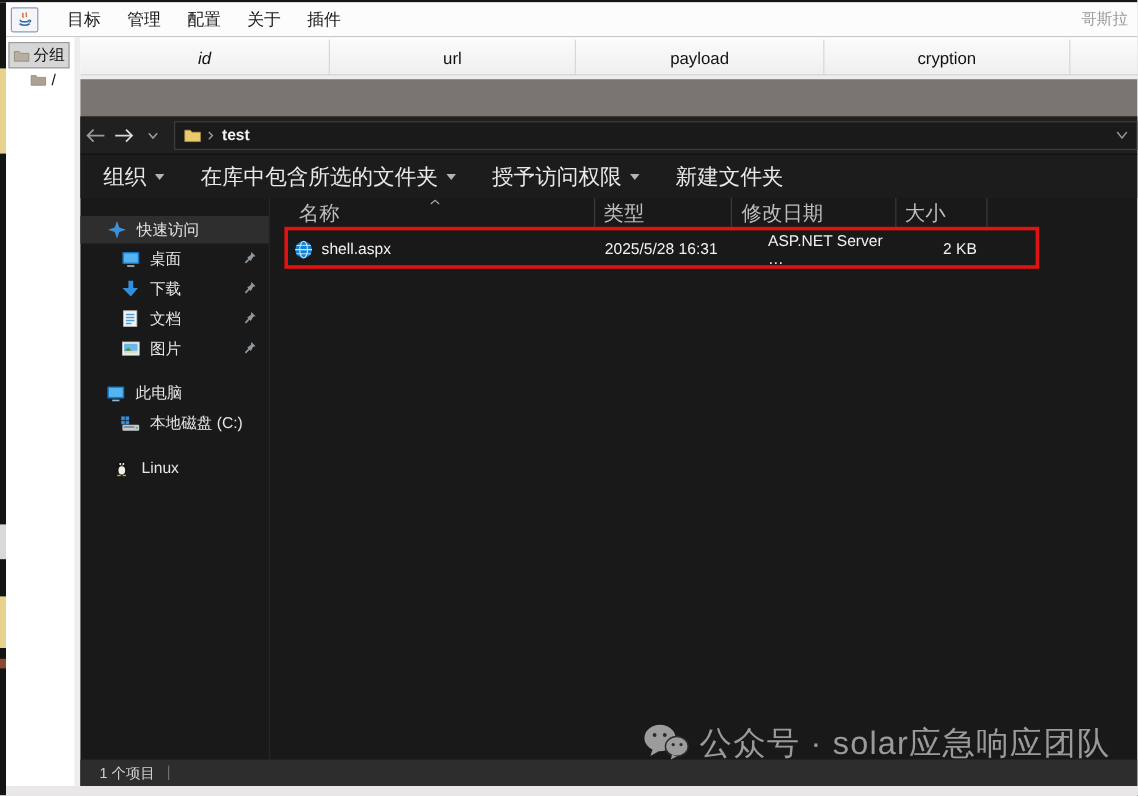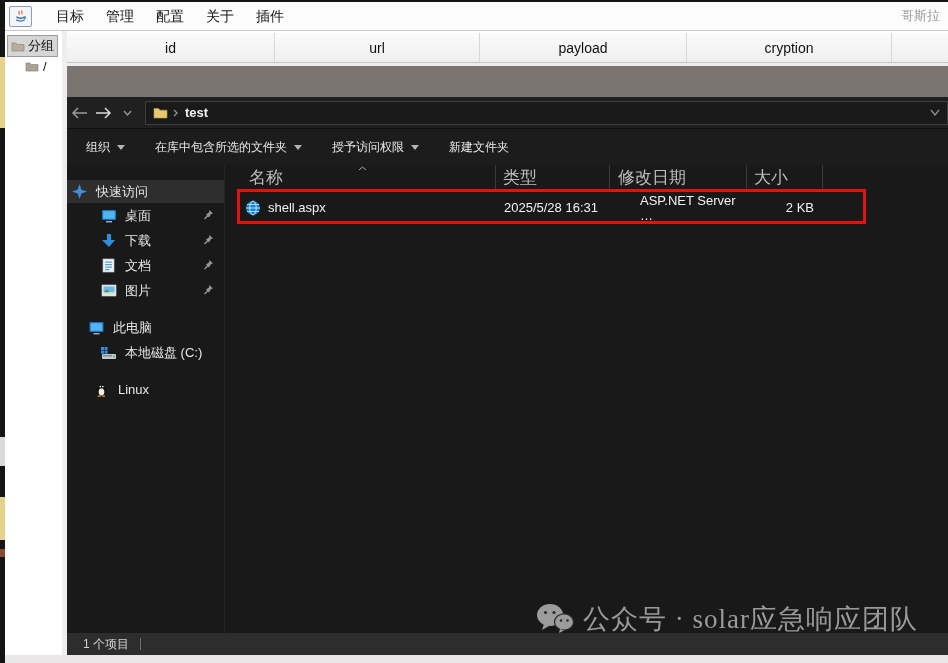--- a/index.html
+++ b/index.html
@@ -32,49 +32,49 @@
   .tree-node-root { position:absolute; left:2px; top:4px; display:flex; align-items:center; gap:3px;
                     background:#d6d6d6; border:1px solid #9c9c9c; padding:1px 3px; font-size:13px; color:#111; }
   .tree-node-child { position:absolute; left:20px; top:28px; display:flex; align-items:center; gap:4px;
                      font-size:13px; color:#111; }
 
   
   .gz-header { position:absolute; left:67px; top:33px; width:881px; height:30px;
                background:linear-gradient(#fbfbfb,#efefef); border-bottom:1px solid #c6c6c6; display:flex; }
   .gz-col { height:100%; display:flex; align-items:center; justify-content:center;
             font-size:14px; color:#111; border-right:1px solid #d8d8d8; }
-  .gz-col.c0{width:208px;} .gz-col.c1{width:205px;} .gz-col.c2{width:207px;} .gz-col.c3{width:205px;}
+  .gz-col.c0{width:208px;font-style:italic;} .gz-col.c1{width:205px;} .gz-col.c2{width:207px;} .gz-col.c3{width:205px;}
   .gz-col.rest{flex:1; border-right:none;}
   .gz-gap { position:absolute; left:67px; top:63px; width:881px; height:3px; background:#ededed; }
 
   
   .gray-band { position:absolute; left:67px; top:66px; width:881px; height:31px; background:#7b7572; }
 
   
   .explorer { position:absolute; left:67px; top:97px; width:881px; height:558px; background:#191919;
               display:flex; flex-direction:column; color:#e8e8e8; }
   .addr-row { height:32px; background:#202020; border-bottom:1px solid #111;
               display:flex; align-items:center; flex:0 0 auto; }
   .nav-ico { display:flex; align-items:center; justify-content:center; width:24px; height:24px; }
   .addr-field { flex:1; height:24px; margin-left:6px; background:#1a1a1a; border:1px solid #3d3d3d;
                 display:flex; align-items:center; padding:0 7px; }
   .addr-path { font-size:13px; font-weight:bold; color:#f0f0f0; margin-left:2px; }
   .addr-crumb-sep { margin:0 5px; }
 
   .cmd-bar { height:36px; background:#1c1c1c; display:flex; align-items:center; padding-left:19px; flex:0 0 auto; }
-  .cmd-item { display:flex; align-items:center; font-size:12px; color:#e9e9e9; margin-right:30px; cursor:default; }
+  .cmd-item { display:flex; align-items:center; font-size:18px; color:#e9e9e9; margin-right:30px; cursor:default; }
   .cmd-item .dd { margin-left:7px; }
 
   .exp-body { flex:1; display:flex; min-height:0; }
 
   
   .sidebar { width:158px; border-right:1px solid #252525; padding-top:15px; flex:0 0 auto; }
   .sb-row { height:25px; display:flex; align-items:center; font-size:13px; color:#e6e6e6; position:relative; }
   .sb-row .pin { position:absolute; right:10px; top:6px; }
-  .sb-quick { background:#2e2e2e; padding-left:4px; height:23px; }
+  .sb-quick { background:#2e2e2e; padding-left:22px; height:23px; }
   .sb-child { padding-left:33px; }
   .sb-top { padding-left:21px; }
   .sb-sub { padding-left:33px; }
   .sb-gap { height:12px; }
   .sb-ico { display:inline-flex; width:17px; height:16px; margin-right:8px; align-items:center; justify-content:center; }
 
   
   .filearea { flex:1; position:relative; }
   .list-header { height:24px; display:flex; font-size:17px; color:#bdbdbd; align-items:center; }
   .lh-cell { height:100%; display:flex; align-items:center; border-right:1px solid #3a3a3a; }
@@ -101,21 +101,21 @@
   .status-bar { height:22px; background:#2d2d2d; display:flex; align-items:center;
                 padding-left:16px; font-size:12px; color:#d2d2d2; flex:0 0 auto; }
   .status-div { width:1px; height:12px; background:#6f6f6f; margin-left:11px; }
 
   
   .bottom-strip { position:absolute; left:5px; top:655px; width:943px; height:8px; background:#e9e7e8; }
 
   
   .watermark { position:absolute; left:536px; top:601px; display:flex; align-items:center; gap:9px;
                z-index:9; pointer-events:none; }
-  .watermark-text { font-size:27px; color:#a5a5a5; opacity:.92; letter-spacing:1px;font-family:Liberation Serif, serif; }
+  .watermark-text { font-size:27px; color:#a5a5a5; opacity:.92; letter-spacing:1px; }
 
   svg { display:block; }
 </style>
 </head>
 <body>
 
 <div id="canvas">
 
   <div class="top-border"></div>
   <div class="left-strip"></div>

